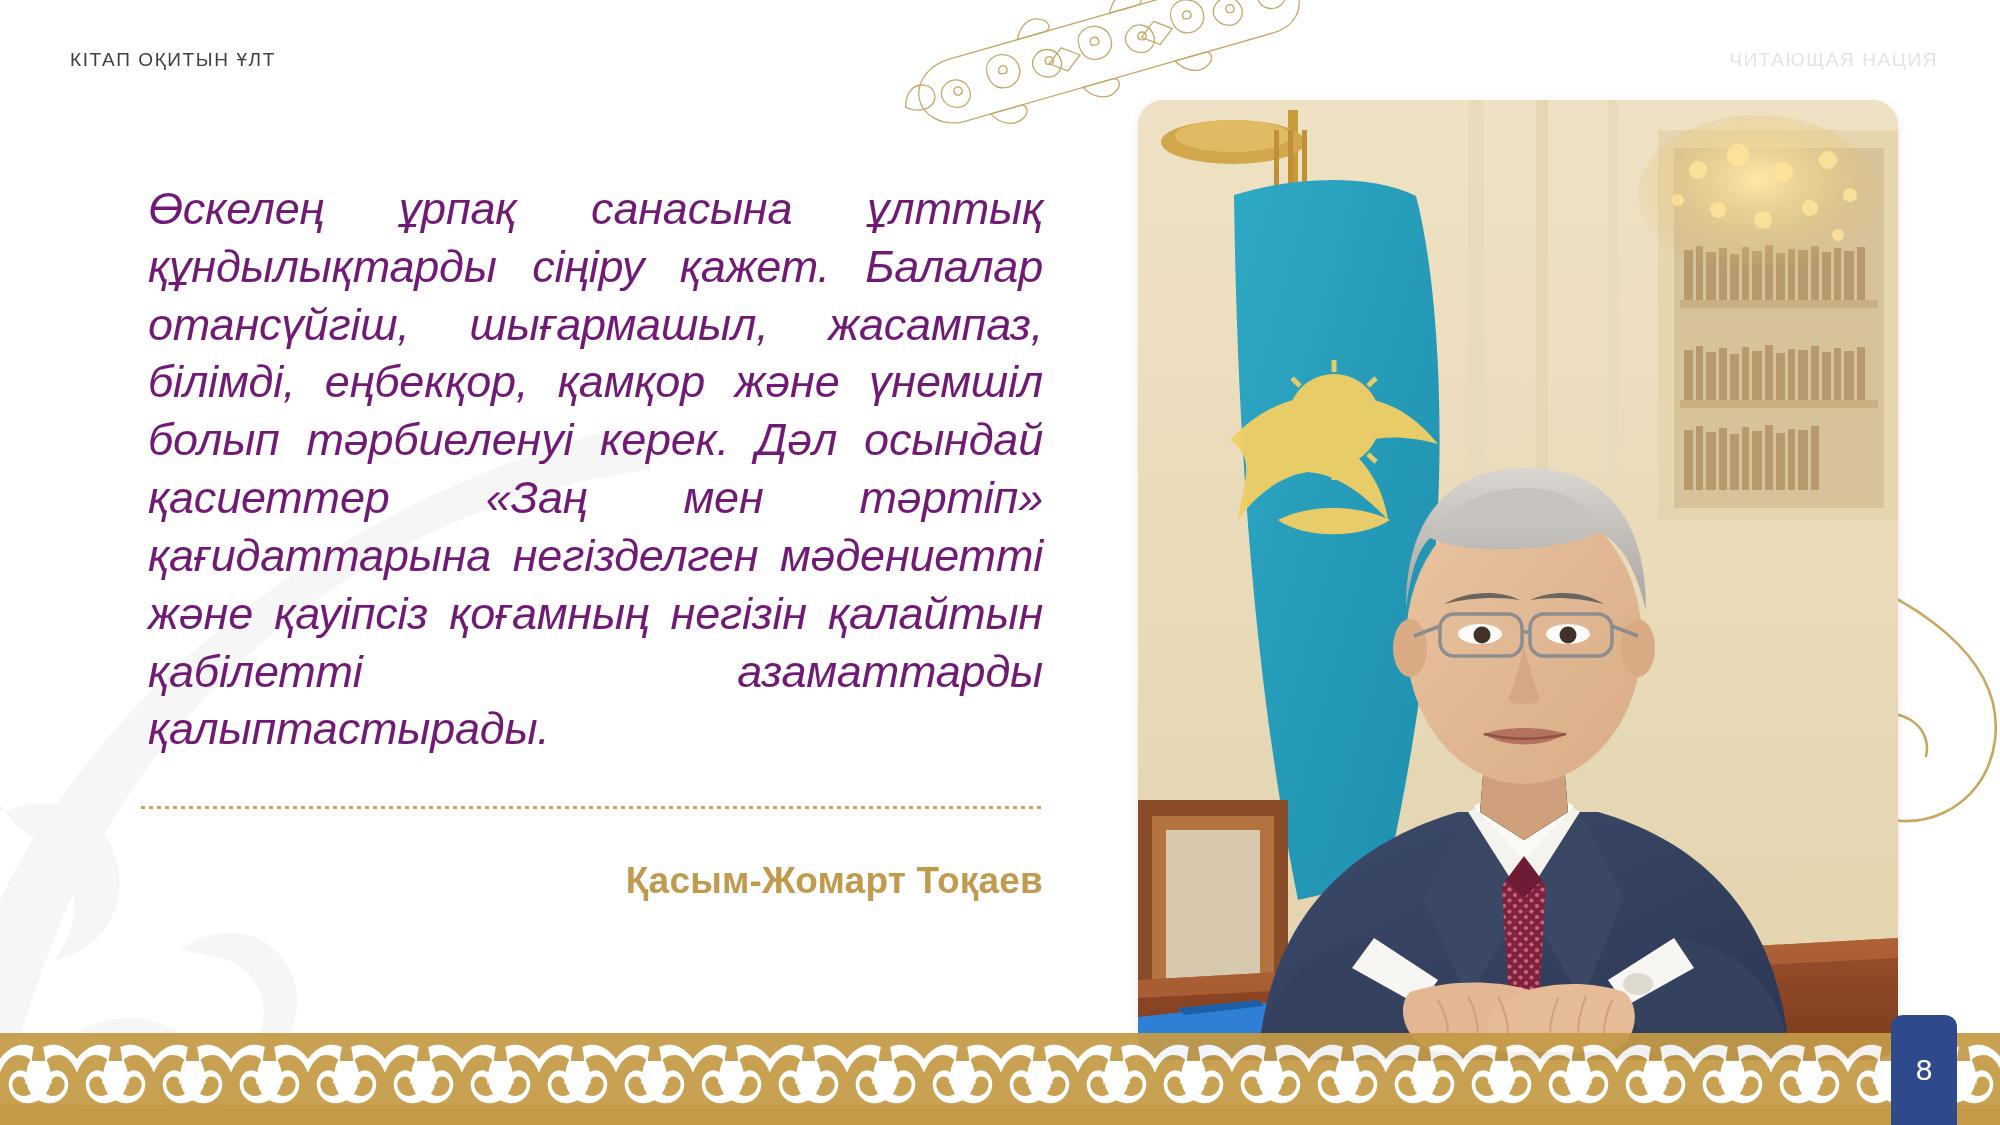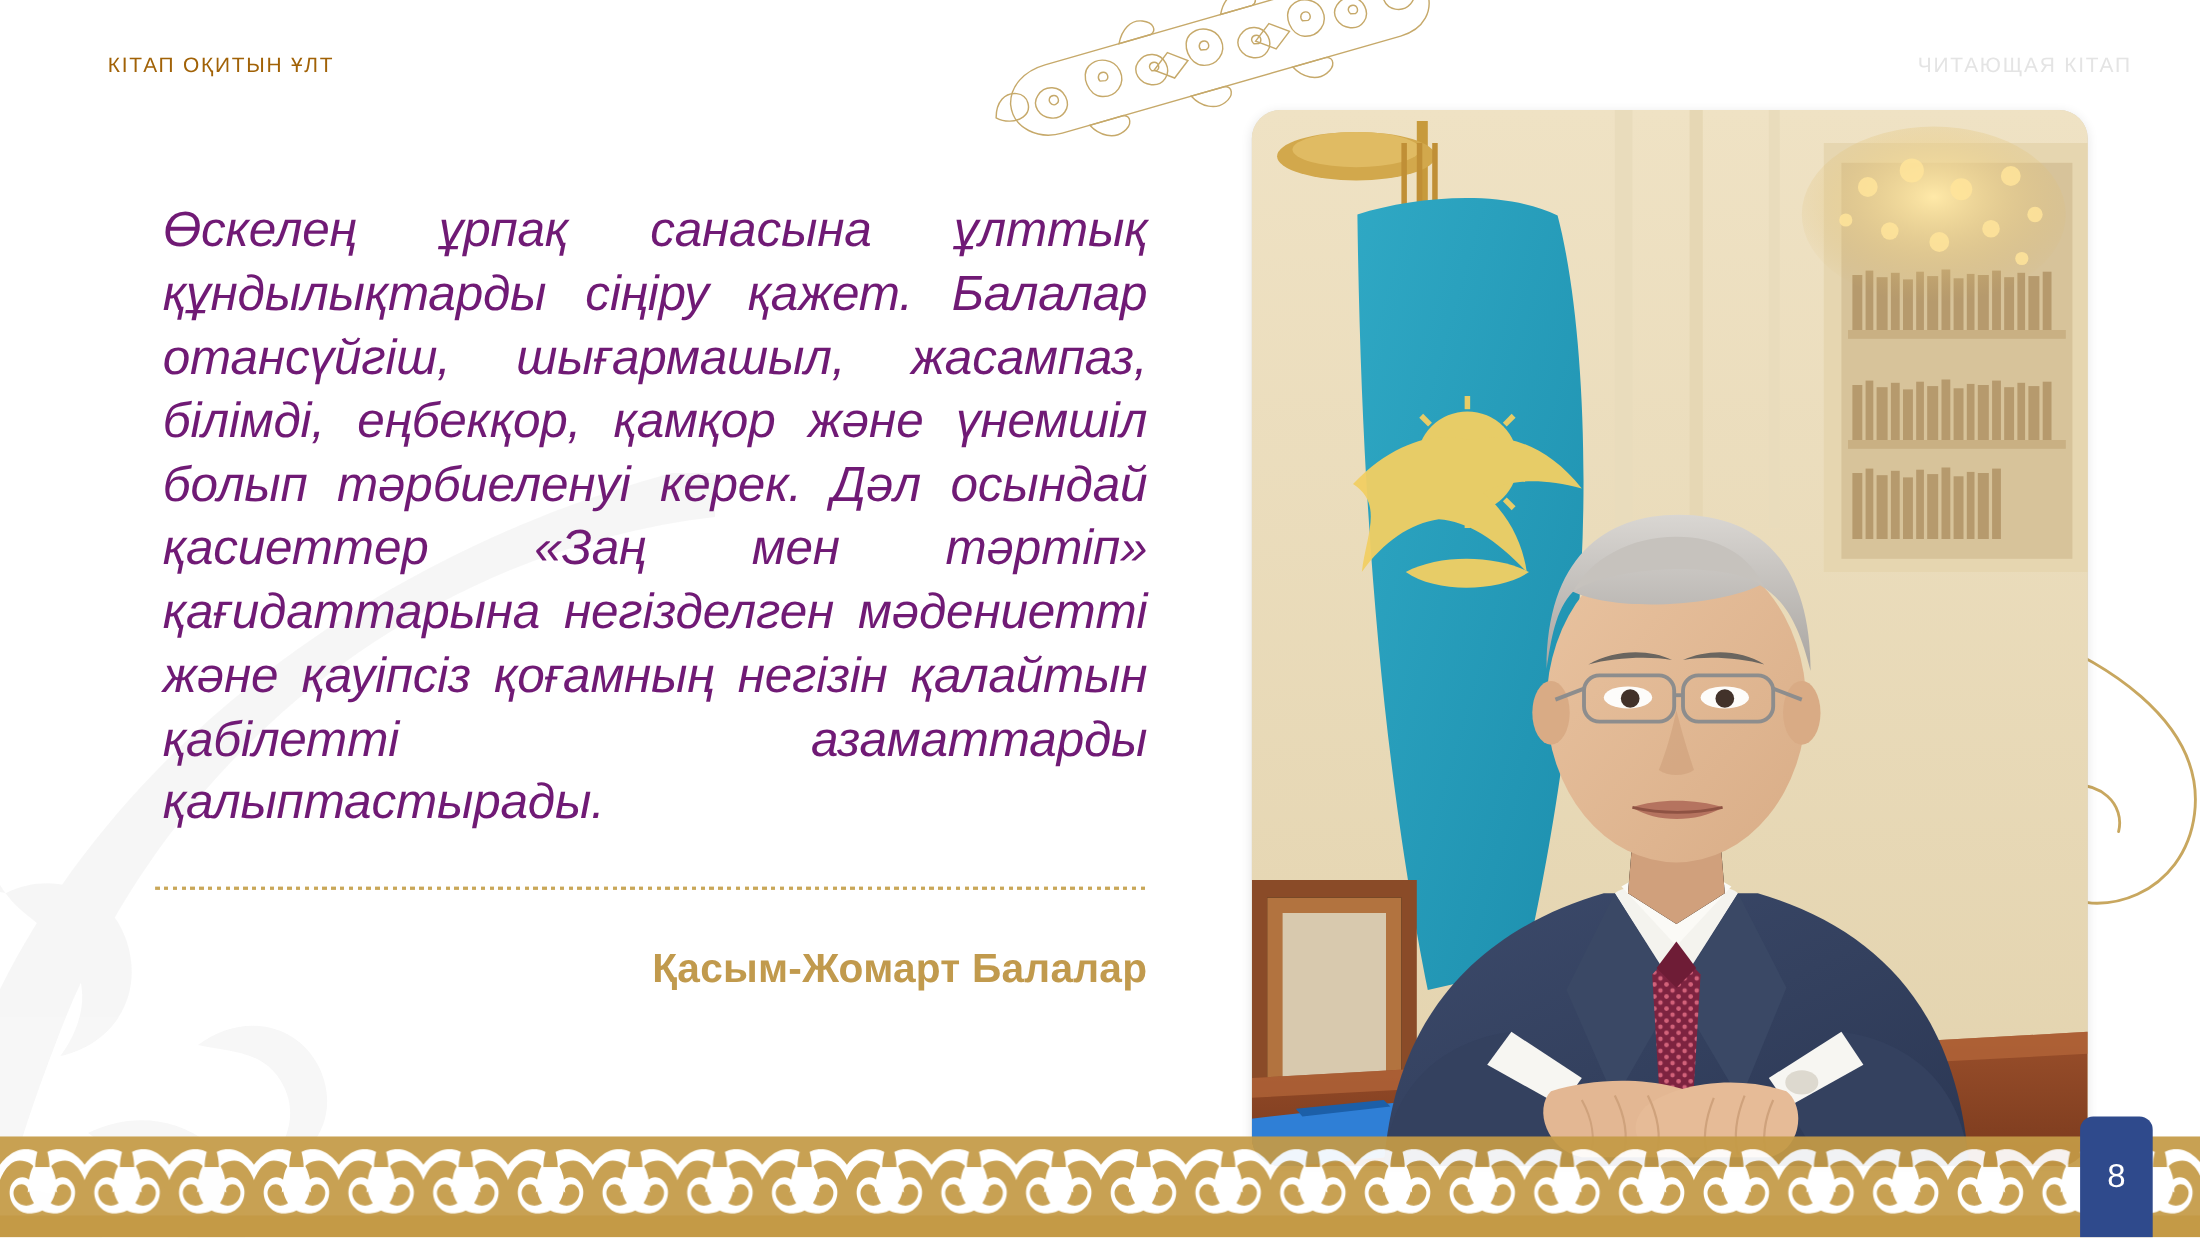--- a/index.html
+++ b/index.html
@@ -22,21 +22,21 @@
   .top-ornament{
     position:absolute;left:880px;top:-38px;width:470px;height:220px;
     pointer-events:none;
   }
 
   
   .hdr{
     position:absolute;top:49px;font-size:19px;letter-spacing:1.6px;
     font-weight:400;white-space:nowrap;
   }
-  .hdr-left{left:70px;color:#a16207;margin-left:28px;}
+  .hdr-left{left:70px;color:#404040;}
   .hdr-right{right:62px;color:#e4e4e4;}
 
   
   .quote{
     position:absolute;left:148px;top:180px;width:895px;
     font-style:italic;font-size:45px;line-height:1.285;
     color:#701a75;text-align:justify;text-justify:inter-word;
     letter-spacing:-.2px;
   }
   .quote::after{content:"";display:inline-block;width:100%;}
@@ -133,27 +133,27 @@
         <path d="M104 116 C110 128 122 134 132 130 C142 126 142 118 136 116 Z"></path>
         <path d="M200 116 C206 128 218 134 228 130 C238 126 238 118 232 116 Z"></path>
         <path d="M296 116 C302 128 314 134 324 130 C334 126 334 118 328 116 Z"></path>
         <path d="M190 72 L206 84 L190 96 L174 84 Z"></path>
         <path d="M286 72 L302 84 L286 96 L270 84 Z"></path>
       </g>
     </svg>
   </div>
 
   <div class="hdr hdr-left">КІТАП ОҚИТЫН ҰЛТ</div>
-  <div class="hdr hdr-right">ЧИТАЮЩАЯ КІТАП</div>
+  <div class="hdr hdr-right">ЧИТАЮЩАЯ НАЦИЯ</div>
 
   <div class="quote">Өскелең ұрпақ санасына ұлттық құндылықтарды сіңіру қажет. Балалар отансүйгіш, шығармашыл, жасампаз, білімді, еңбекқор, қамқор және үнемшіл болып тәрбиеленуі керек. Дәл осындай қасиеттер «Заң мен тәртіп» қағидаттарына негізделген мәдениетті және қауіпсіз қоғамның негізін қалайтын қабілетті азаматтарды қалыптастырады.</div>
 
   <div class="divider"></div>
 
-  <div class="author">Қасым-Жомарт Балалар</div>
+  <div class="author">Қасым-Жомарт Тоқаев</div>
 
   <div class="photo" aria-label="Қасым-Жомарт Тоқаев portrait at desk with Kazakhstan flag">
     <svg viewBox="0 0 760 960" xmlns="http://www.w3.org/2000/svg" preserveAspectRatio="xMidYMid slice" aria-hidden="true">
       <defs>
         <linearGradient id="wallg" x1="0" y1="0" x2="0" y2="1">
           <stop offset="0" stop-color="#efe2c4"></stop>
             <stop offset="1" stop-color="#e3d3ae"></stop>
         </linearGradient>
         <linearGradient id="flagg" x1="0" y1="0" x2="1" y2="1">
           <stop offset="0" stop-color="#2fa8c4"></stop>

